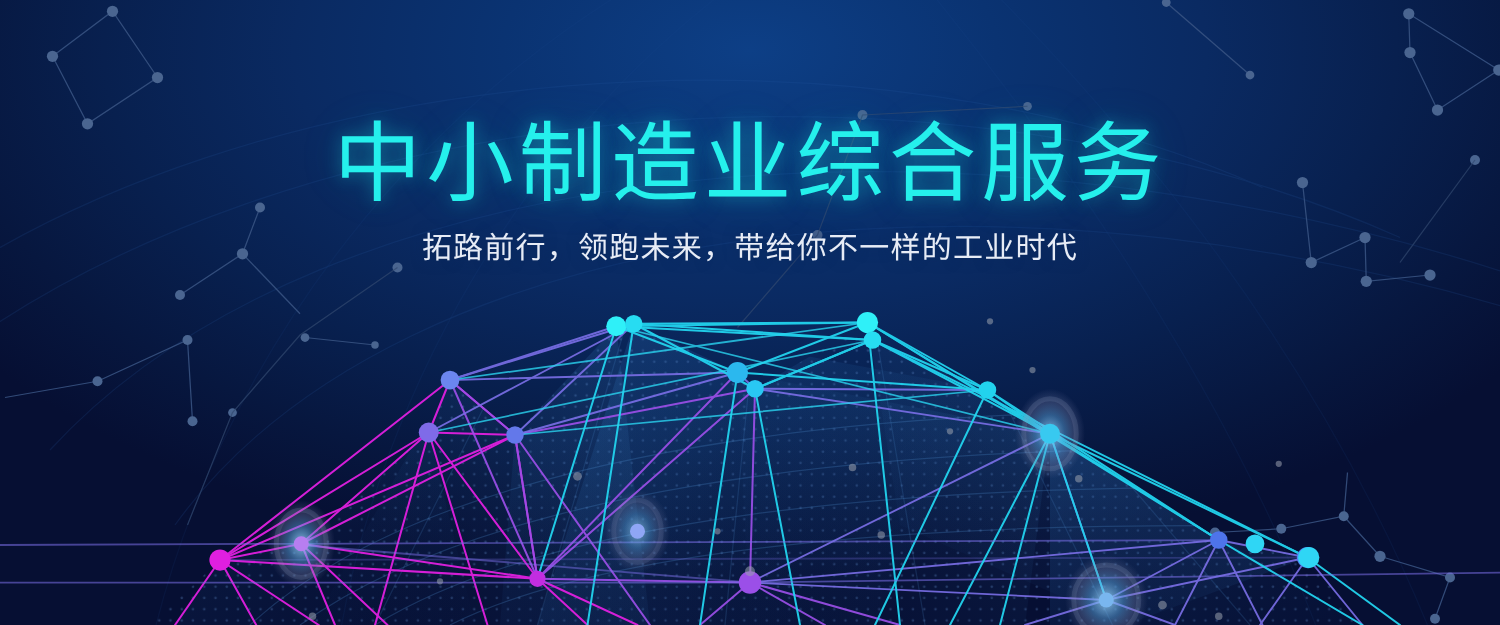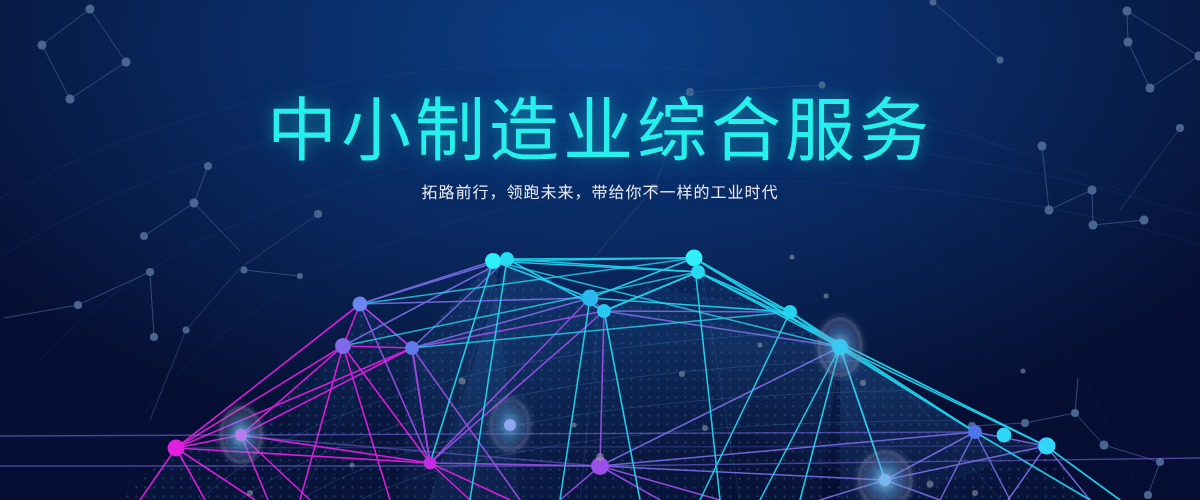--- a/index.html
+++ b/index.html
@@ -38,21 +38,21 @@
     font-size:70px;
     line-height:1.02;
     font-weight:400;
     letter-spacing:4px;
     color:#25f0ec;
     text-shadow:0 0 14px rgba(24,225,225,.40), 0 0 34px rgba(16,180,200,.22);
     white-space:nowrap;
   }
   .subtitle{
     margin:16px 0 0 0;
-    font-size:16px;
+    font-size:24px;
     line-height:1.25;
     font-weight:400;
     letter-spacing:1px;
     color:#e7ecf6;
     text-shadow:0 0 10px rgba(10,40,90,.85);
     white-space:nowrap;
   }
 </style>
 </head>
 <body>

